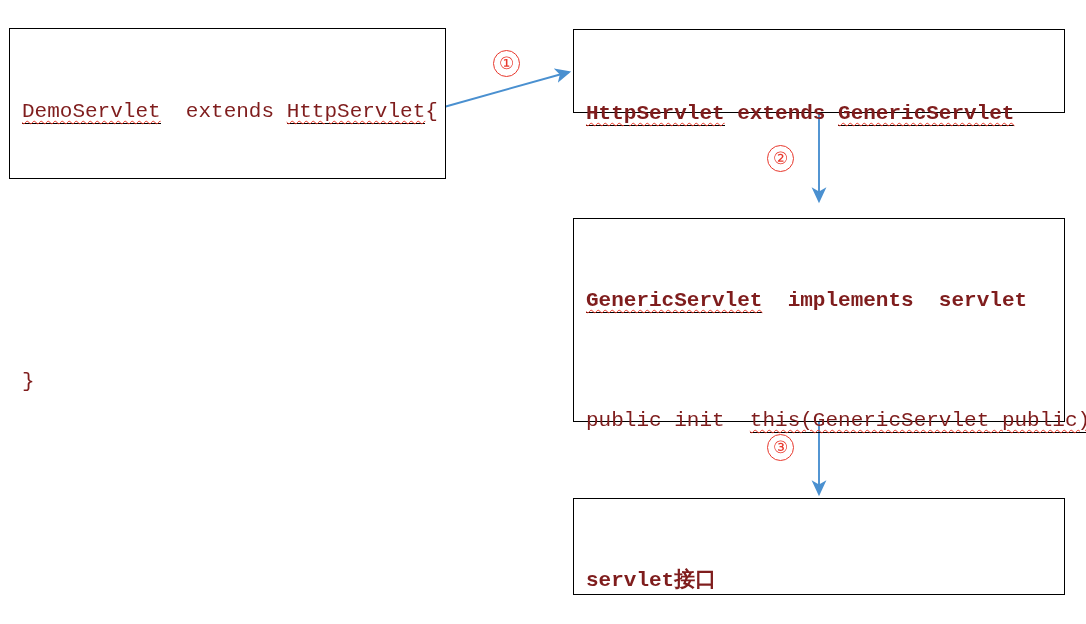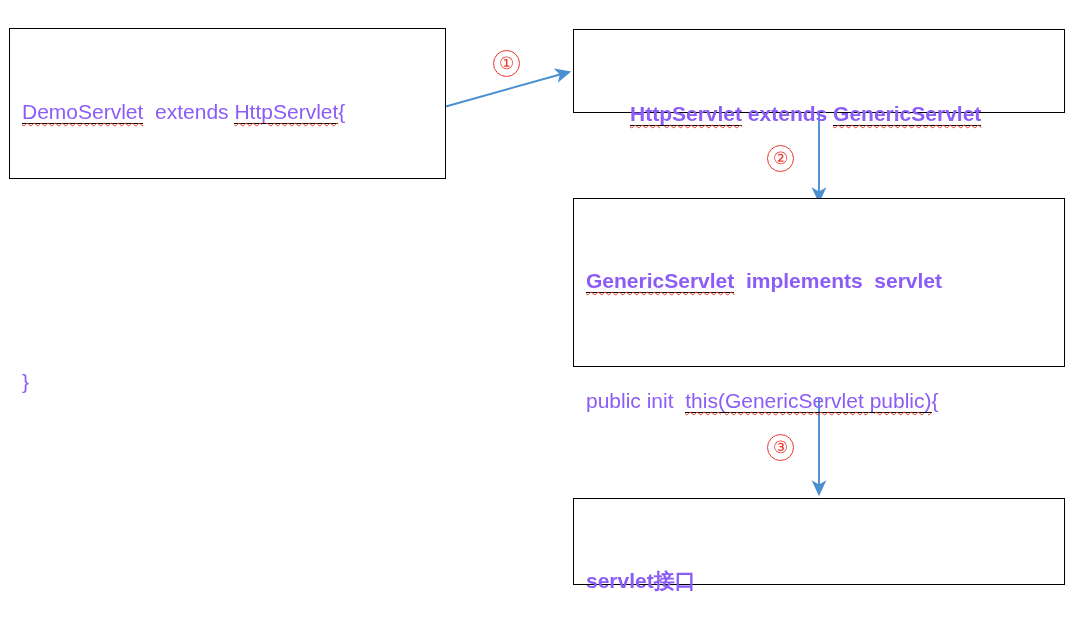--- a/index.html
+++ b/index.html
@@ -30,24 +30,24 @@
     border: 1.6px solid #000000;
     background: #ffffff;
     padding: 0;
   }
 
   .code {
     position: absolute;
     left: 12px;
     right: 6px;
     top: 8px;
-    font-family: Liberation Sans, sans-serif;
+    font-family: Liberation Mono, monospace;
     font-size: 21px;
     line-height: 30px;
-    color: #8b5cf6;
+    color: #7f1d1d;
     white-space: pre;
   }
 
   .code .ln { display: block; height: 30px; }
   .code .ind { display: inline-block; width: 98px; }
   .b { font-weight: bold; }
 
   
   .sq {
     text-decoration: underline;
@@ -116,42 +116,42 @@
   <div class="box" style="left:9px; top:28px; width:437px; height:151px;">
     <div class="code">
       <span class="ln"><span class="ul sq">DemoServlet</span><span>  extends </span><span class="ul sq">HttpServlet</span><span>{</span></span>
       <span class="ln">&nbsp;</span>
       <span class="ln">&nbsp;</span>
       <span class="ln">}</span>
     </div>
   </div>
 
   <div class="box" style="left:573px; top:29px; width:492px; height:84px;">
-    <div class="code" style="top:9px;margin-left:44px;">
+    <div class="code" style="top:9px;">
       <span class="ln"><span class="b ul sq">HttpServlet</span><span class="b"> extends </span><span class="b ul sq">GenericServlet</span></span>
     </div>
   </div>
 
-  <div class="box" style="left:573px; top:198px; width:492px; height:169px;">
+  <div class="box" style="left:573px; top:218px; width:492px; height:204px;">
     <div class="code" style="top:7px;">
       <span class="ln"><span class="b ul sq">GenericServlet</span><span class="b">  implements  servlet</span></span>
 
       <span class="ln"><span>public init  </span><span class="ul sq">this(</span><span class="ul sq">GenericServlet</span><span class="ul sq"> public)</span><span>{</span></span>
 
       <span class="ln"><span class="ind"></span><span class="ul sq">this.config</span><span class="ul"> = </span><span class="ul sq">config</span><span>;</span></span>
 
       
 
       
 
       
     </div>
   </div>
 
-  <div class="box" style="left:573px; top:498px; width:492px; height:87px;">
+  <div class="box" style="left:573px; top:498px; width:492px; height:97px;">
     <div class="code" style="top:7px;">
       <span class="ln b">servlet接口</span>
 
       
 
       
     </div>
   </div>
 
   <div class="circ" style="left:493px; top:50px;">①</div>

